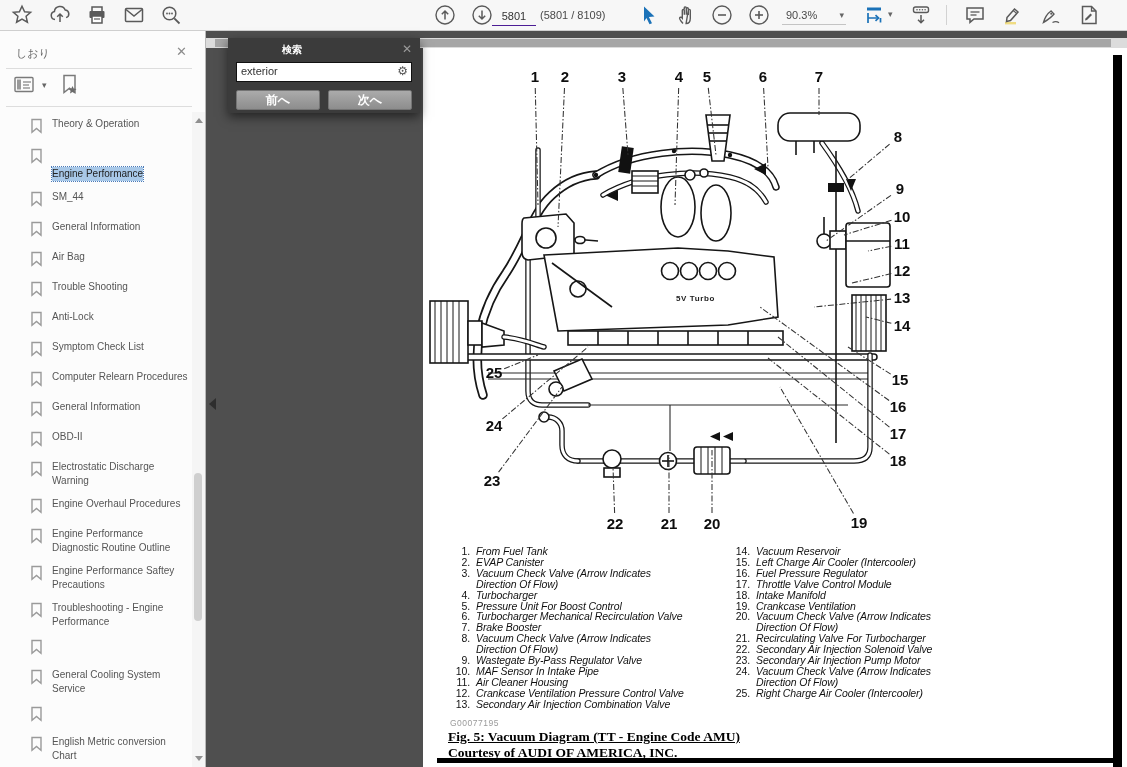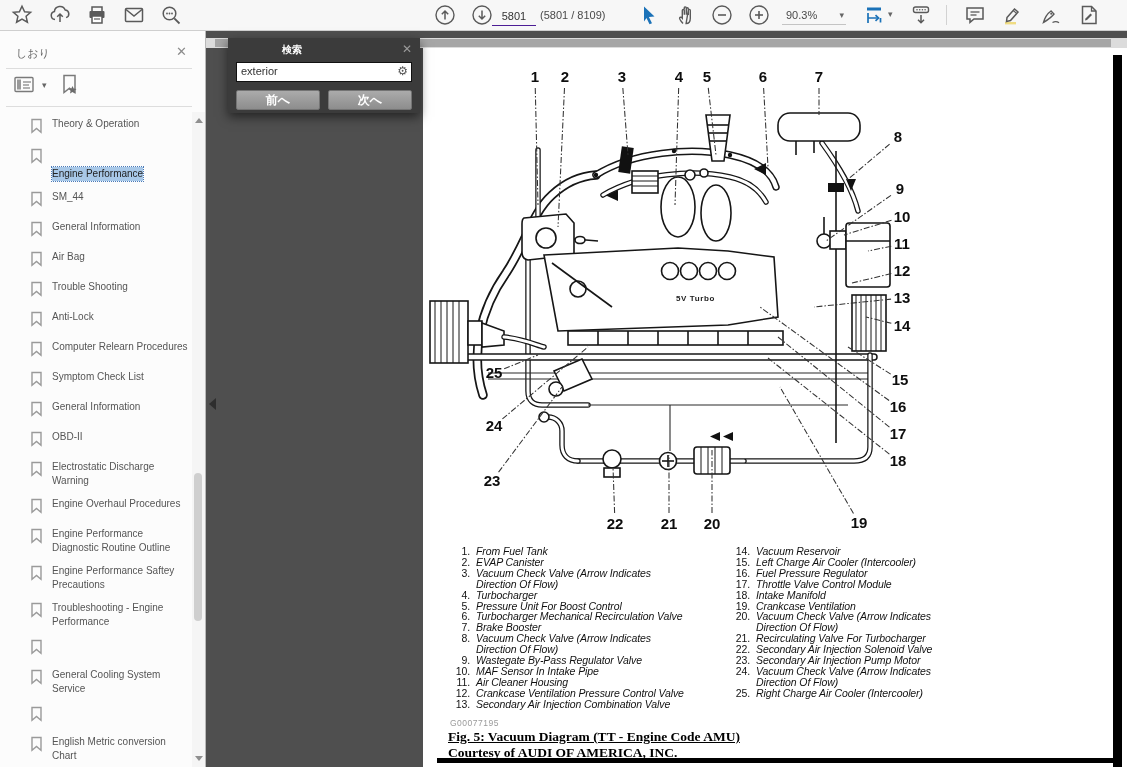--- a/index.html
+++ b/index.html
@@ -297,27 +297,27 @@
         <div class="bm-item">
           <span class="bm-ico"><svg width="13" height="16" viewBox="0 0 13 16">
               <path d="M2 1.5h9v12.8L6.5 10.5 2 14.3z" fill="none" stroke="#9a9a9a" stroke-width="1.4"></path>
             </svg></span>
           <span class="bm-label">Anti-Lock</span>
         </div>
         <div class="bm-item">
           <span class="bm-ico"><svg width="13" height="16" viewBox="0 0 13 16">
               <path d="M2 1.5h9v12.8L6.5 10.5 2 14.3z" fill="none" stroke="#9a9a9a" stroke-width="1.4"></path>
             </svg></span>
+          <span class="bm-label">Symptom Check List</span>
+        </div>
+        <div class="bm-item">
+          <span class="bm-ico"><svg width="13" height="16" viewBox="0 0 13 16">
+              <path d="M2 1.5h9v12.8L6.5 10.5 2 14.3z" fill="none" stroke="#9a9a9a" stroke-width="1.4"></path>
+            </svg></span>
           <span class="bm-label">Computer Relearn Procedures</span>
-        </div>
-        <div class="bm-item">
-          <span class="bm-ico"><svg width="13" height="16" viewBox="0 0 13 16">
-              <path d="M2 1.5h9v12.8L6.5 10.5 2 14.3z" fill="none" stroke="#9a9a9a" stroke-width="1.4"></path>
-            </svg></span>
-          <span class="bm-label">Symptom Check List</span>
         </div>
         <div class="bm-item">
           <span class="bm-ico"><svg width="13" height="16" viewBox="0 0 13 16">
               <path d="M2 1.5h9v12.8L6.5 10.5 2 14.3z" fill="none" stroke="#9a9a9a" stroke-width="1.4"></path>
             </svg></span>
           <span class="bm-label">General Information</span>
         </div>
         <div class="bm-item">
           <span class="bm-ico"><svg width="13" height="16" viewBox="0 0 13 16">
               <path d="M2 1.5h9v12.8L6.5 10.5 2 14.3z" fill="none" stroke="#9a9a9a" stroke-width="1.4"></path>

